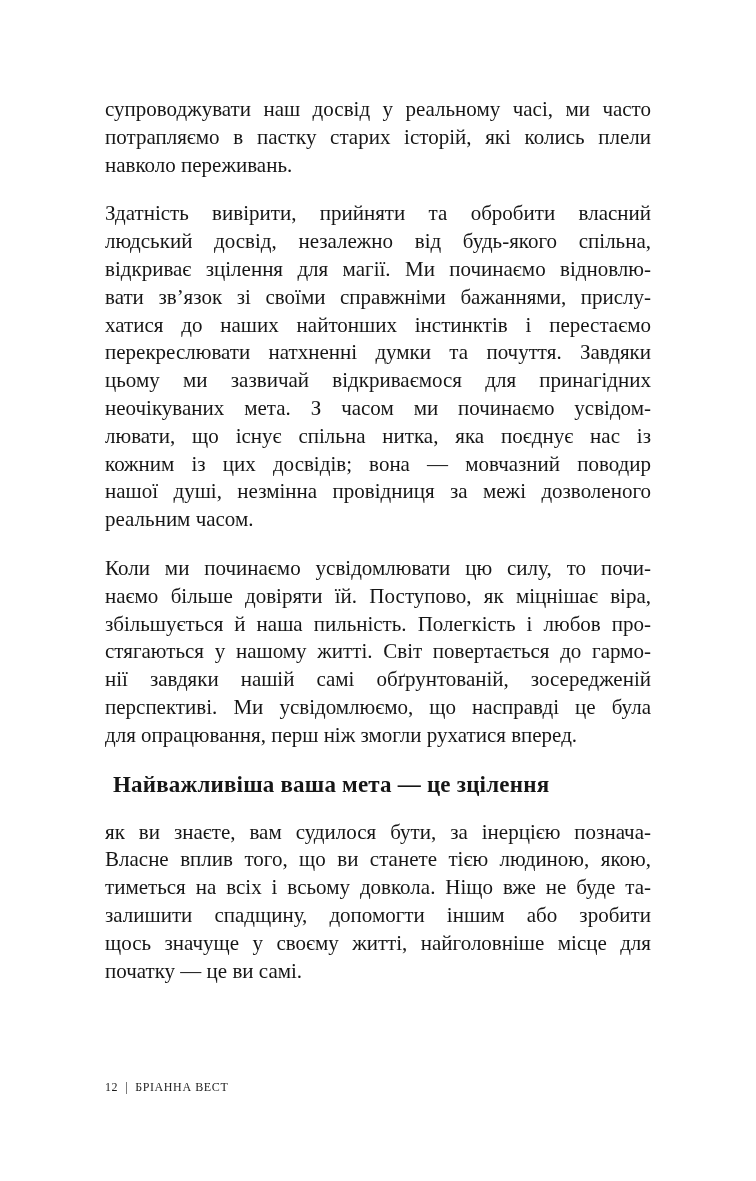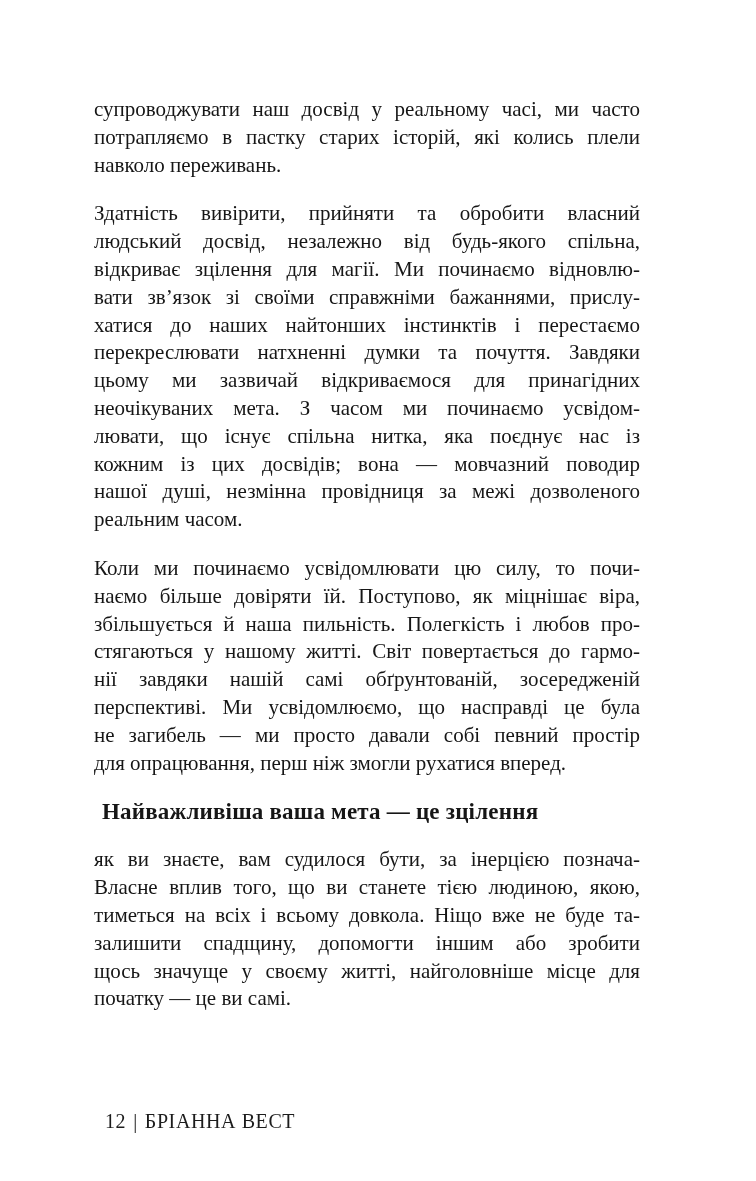--- a/index.html
+++ b/index.html
@@ -11,21 +11,21 @@
     position: relative;
     width: 756px;
     height: 1181px;
     background: #ffffff;
     color: #161616;
     font-family: "Liberation Serif", "DejaVu Serif", serif;
     overflow: hidden;
   }
   .content {
     position: absolute;
-    left: 94px;
+    left: 105px;
     top: 96px;
     width: 546px;
   }
   .para {
     margin: 0 0 21px 0;
     font-size: 21px;
     line-height: 27.8px;
   }
   .para .line {
     text-align: justify;
@@ -42,22 +42,22 @@
     font-weight: 700;
     letter-spacing: 0.2px;
   }
   .heading .line {
     text-align: left;
     text-align-last: left;
   }
   .footer {
     position: absolute;
     left: 105px;
-    top: 1110px;
-    font-size: 20px;
+    top: 1080px;
+    font-size: 12px;
     letter-spacing: 0.6px;
     color: #1c1c1c;
     white-space: nowrap;
   }
   .footer .sep {
     margin: 0 7px;
   }
 </style>
 </head>
 <body>
@@ -83,21 +83,20 @@
         <div class="line">нашої душі, незмінна провідниця за межі дозволеного</div>
         <div class="line last">реальним часом.</div>
       </div>
       <div class="para">
         <div class="line">Коли ми починаємо усвідомлювати цю силу, то почи-</div>
         <div class="line">наємо більше довіряти їй. Поступово, як міцнішає віра,</div>
         <div class="line">збільшується й наша пильність. Полегкість і любов про-</div>
         <div class="line">стягаються у нашому житті. Світ повертається до гармо-</div>
         <div class="line">нії завдяки нашій самі обґрунтованій, зосередженій</div>
         <div class="line">перспективі. Ми усвідомлюємо, що насправді це була</div>
-        <div class="line">не загибель — ми просто давали собі певний простір</div>
         <div class="line last">для опрацювання, перш ніж змогли рухатися вперед.</div>
       </div>
       <div class="heading">
         <div class="line last">Найважливіша ваша мета — це зцілення</div>
       </div>
       <div class="para">
         <div class="line">як ви знаєте, вам судилося бути, за інерцією познача-</div>
         <div class="line">Власне вплив того, що ви станете тією людиною, якою,</div>
         <div class="line">тиметься на всіх і всьому довкола. Ніщо вже не буде та-</div>
         <div class="line">залишити спадщину, допомогти іншим або зробити</div>

